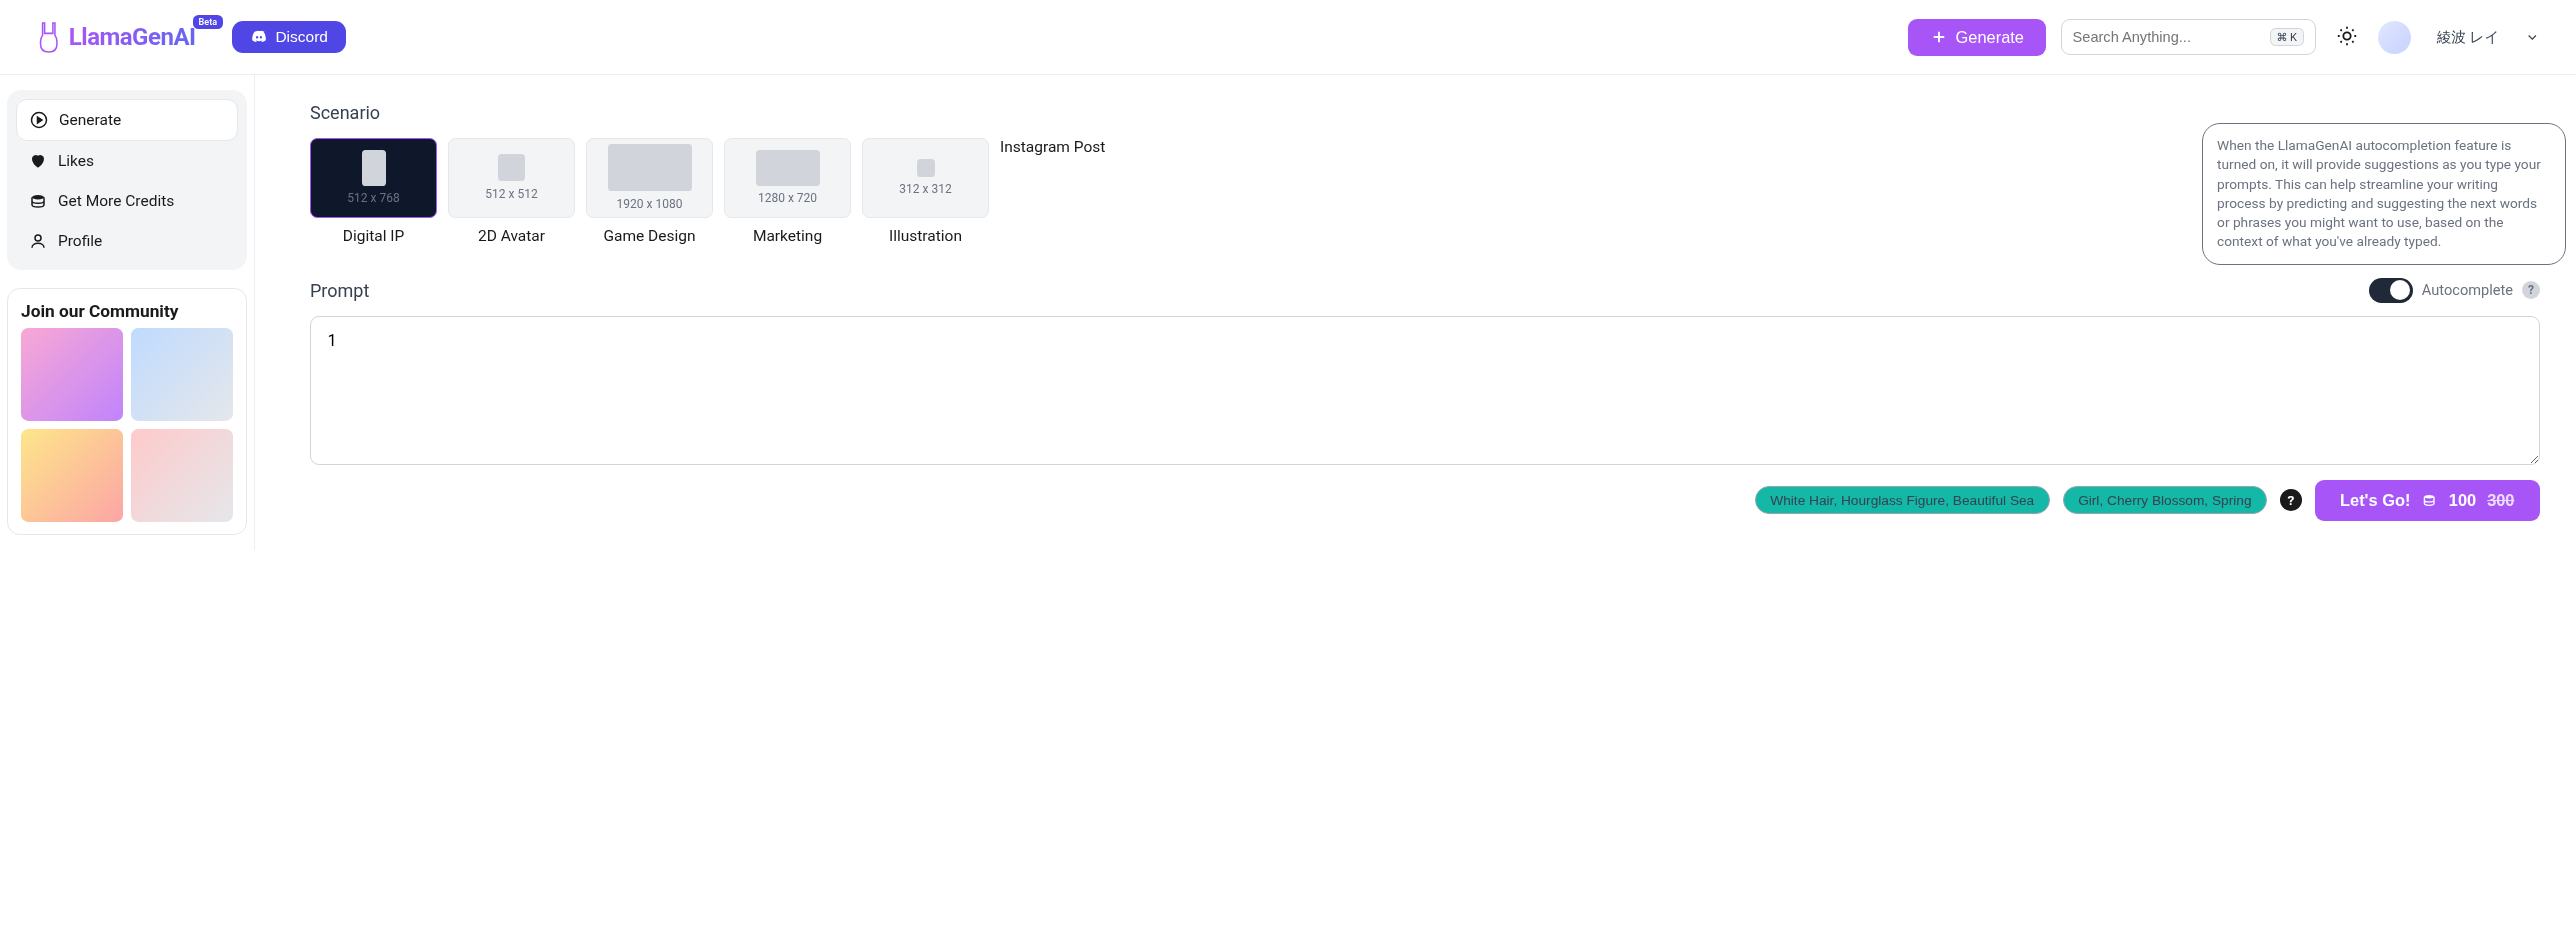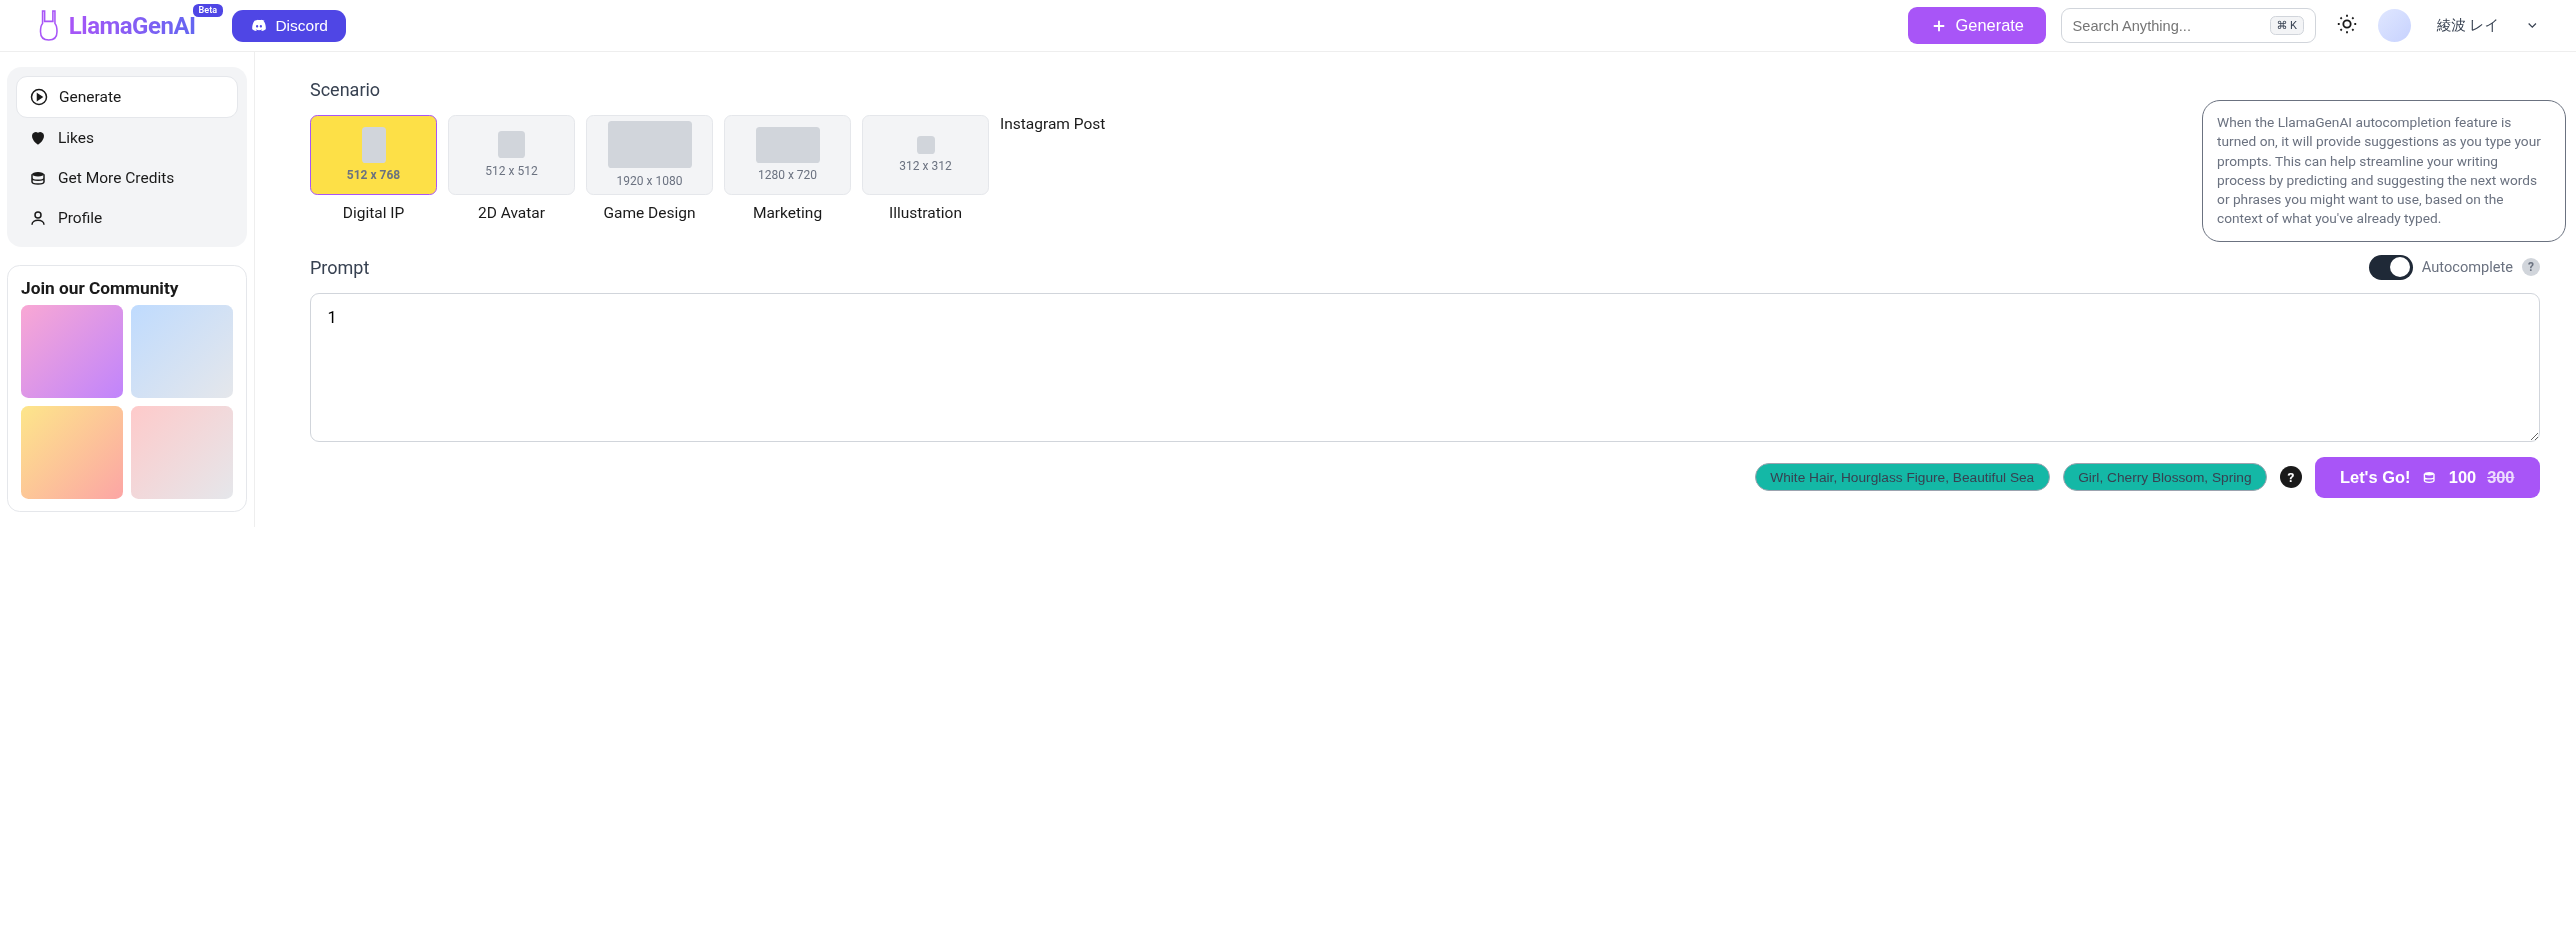--- a/index.html
+++ b/index.html
@@ -1,17 +1,17 @@
 <!DOCTYPE html>
 <html style="font-size:14.6px"><head>
 <meta charset="utf-8">
 <style>
 * { box-sizing: border-box; margin: 0; padding: 0; }
 body { font-family: -apple-system, BlinkMacSystemFont, "Segoe UI", Roboto, sans-serif; background: #fff; color: #1a1a1a; font-size: 14.6px; }
-.header { display: flex; align-items: center; padding: 9px 36px; border-bottom: 0.9px solid #eee; gap: 14.6px; height: 52px; }
+.header { display: flex; align-items: center; padding: 9px 36px; border-bottom: 0.9px solid #eee; gap: 14.6px; height: 75px; }
 .logo-wrap { display: flex; align-items: center; gap: 7.3px; position: relative; }
 .logo-icon { width: 25.5px; height: 33px; }
 .logo-text { font-size: 24px; font-weight: 700; background: linear-gradient(90deg,#a855f7,#6366f1); -webkit-background-clip: text; background-clip: text; color: transparent; letter-spacing: -0.5px; }
 .beta-badge { position: absolute; top: -5.5px; right: -27px; background: #4f46e5; color: #fff; font-size: 9px; font-weight: 600; padding: 1.8px 5.5px; border-radius: 5.5px; }
 .discord-btn { display: flex; align-items: center; gap: 7.3px; background: #4f46e5; color: #fff; border: none; padding: 7px 18px; border-radius: 11px; font-size: 15.5px; font-weight: 500; cursor: pointer; margin-left: 22px; }
 .spacer { flex: 1; }
 .generate-btn { display: flex; align-items: center; gap: 7.3px; background: #a855f7; color: #fff; border: none; padding: 9px 22px; border-radius: 9px; font-size: 16.4px; font-weight: 500; cursor: pointer; }
 .search-wrap { display: flex; align-items: center; border: 0.9px solid #d1d5db; border-radius: 9px; padding: 7.3px 11px; width: 255px; gap: 7.3px; }
 .search-input { border: none; outline: none; flex: 1; font-size: 14.6px; color: #6b7280; background: transparent; }
 .kbd-hint { background: #f3f4f6; border: 0.9px solid #d1d5db; border-radius: 5.5px; padding: 1.8px 5.5px; font-size: 11px; color: #374151; }
@@ -28,21 +28,21 @@
 .community-card { margin-top: 18px; padding: 12.7px; border: 0.9px solid #e5e7eb; border-radius: 12.7px; }
 .community-title { font-size: 17.3px; font-weight: 700; margin-bottom: 7px; }
 .thumb-grid { display: grid; grid-template-columns: 1fr 1fr; gap: 7.3px; }
 .thumb { width: 100%; aspect-ratio: 1.1; border-radius: 7.3px; background: linear-gradient(135deg,#cbd5e1,#94a3b8); }
 
 .main { flex: 1; padding: 27px 36px 27px 55px; }
 .section-title { font-size: 18px; color: #374151; margin-bottom: 14.6px; }
 .scenario-row { display: flex; gap: 11px; overflow: hidden; }
 .scenario-item { display: flex; flex-direction: column; align-items: center; gap: 9px; flex-shrink: 0; }
 .scenario-box { width: 127px; height: 80px; background: #f3f4f6; border: 0.9px solid #e5e7eb; border-radius: 7.3px; display: flex; flex-direction: column; align-items: center; justify-content: center; gap: 5.5px; cursor: pointer; }
-.scenario-box.selected { border: 1.8px solid #a855f7; background: #fde047; font-weight: bold; }
+.scenario-box.selected { border: 1.8px solid #a855f7; background: #0f172a; }
 .scenario-shape { background: #d1d5db; border-radius: 3.6px; }
 .scenario-dims { font-size: 12px; color: #6b7280; }
 .scenario-label { font-size: 15.5px; color: #1a1a1a; }
 
 .prompt-header { display: flex; align-items: center; justify-content: space-between; margin-top: 33px; margin-bottom: 12.7px; position: relative; }
 .autocomplete-wrap { display: flex; align-items: center; gap: 9px; }
 .toggle { width: 44px; height: 25.5px; background: #1f2937; border-radius: 12.7px; position: relative; cursor: pointer; }
 .toggle-knob { position: absolute; width: 20px; height: 20px; background: #fff; border-radius: 50%; top: 2.7px; right: 2.7px; }
 .autocomplete-label { font-size: 14.6px; color: #6b7280; }
 .help-dot { width: 18px; height: 18px; border-radius: 50%; background: #d1d5db; color: #6b7280; font-size: 12px; display: flex; align-items: center; justify-content: center; font-weight: 700; }

